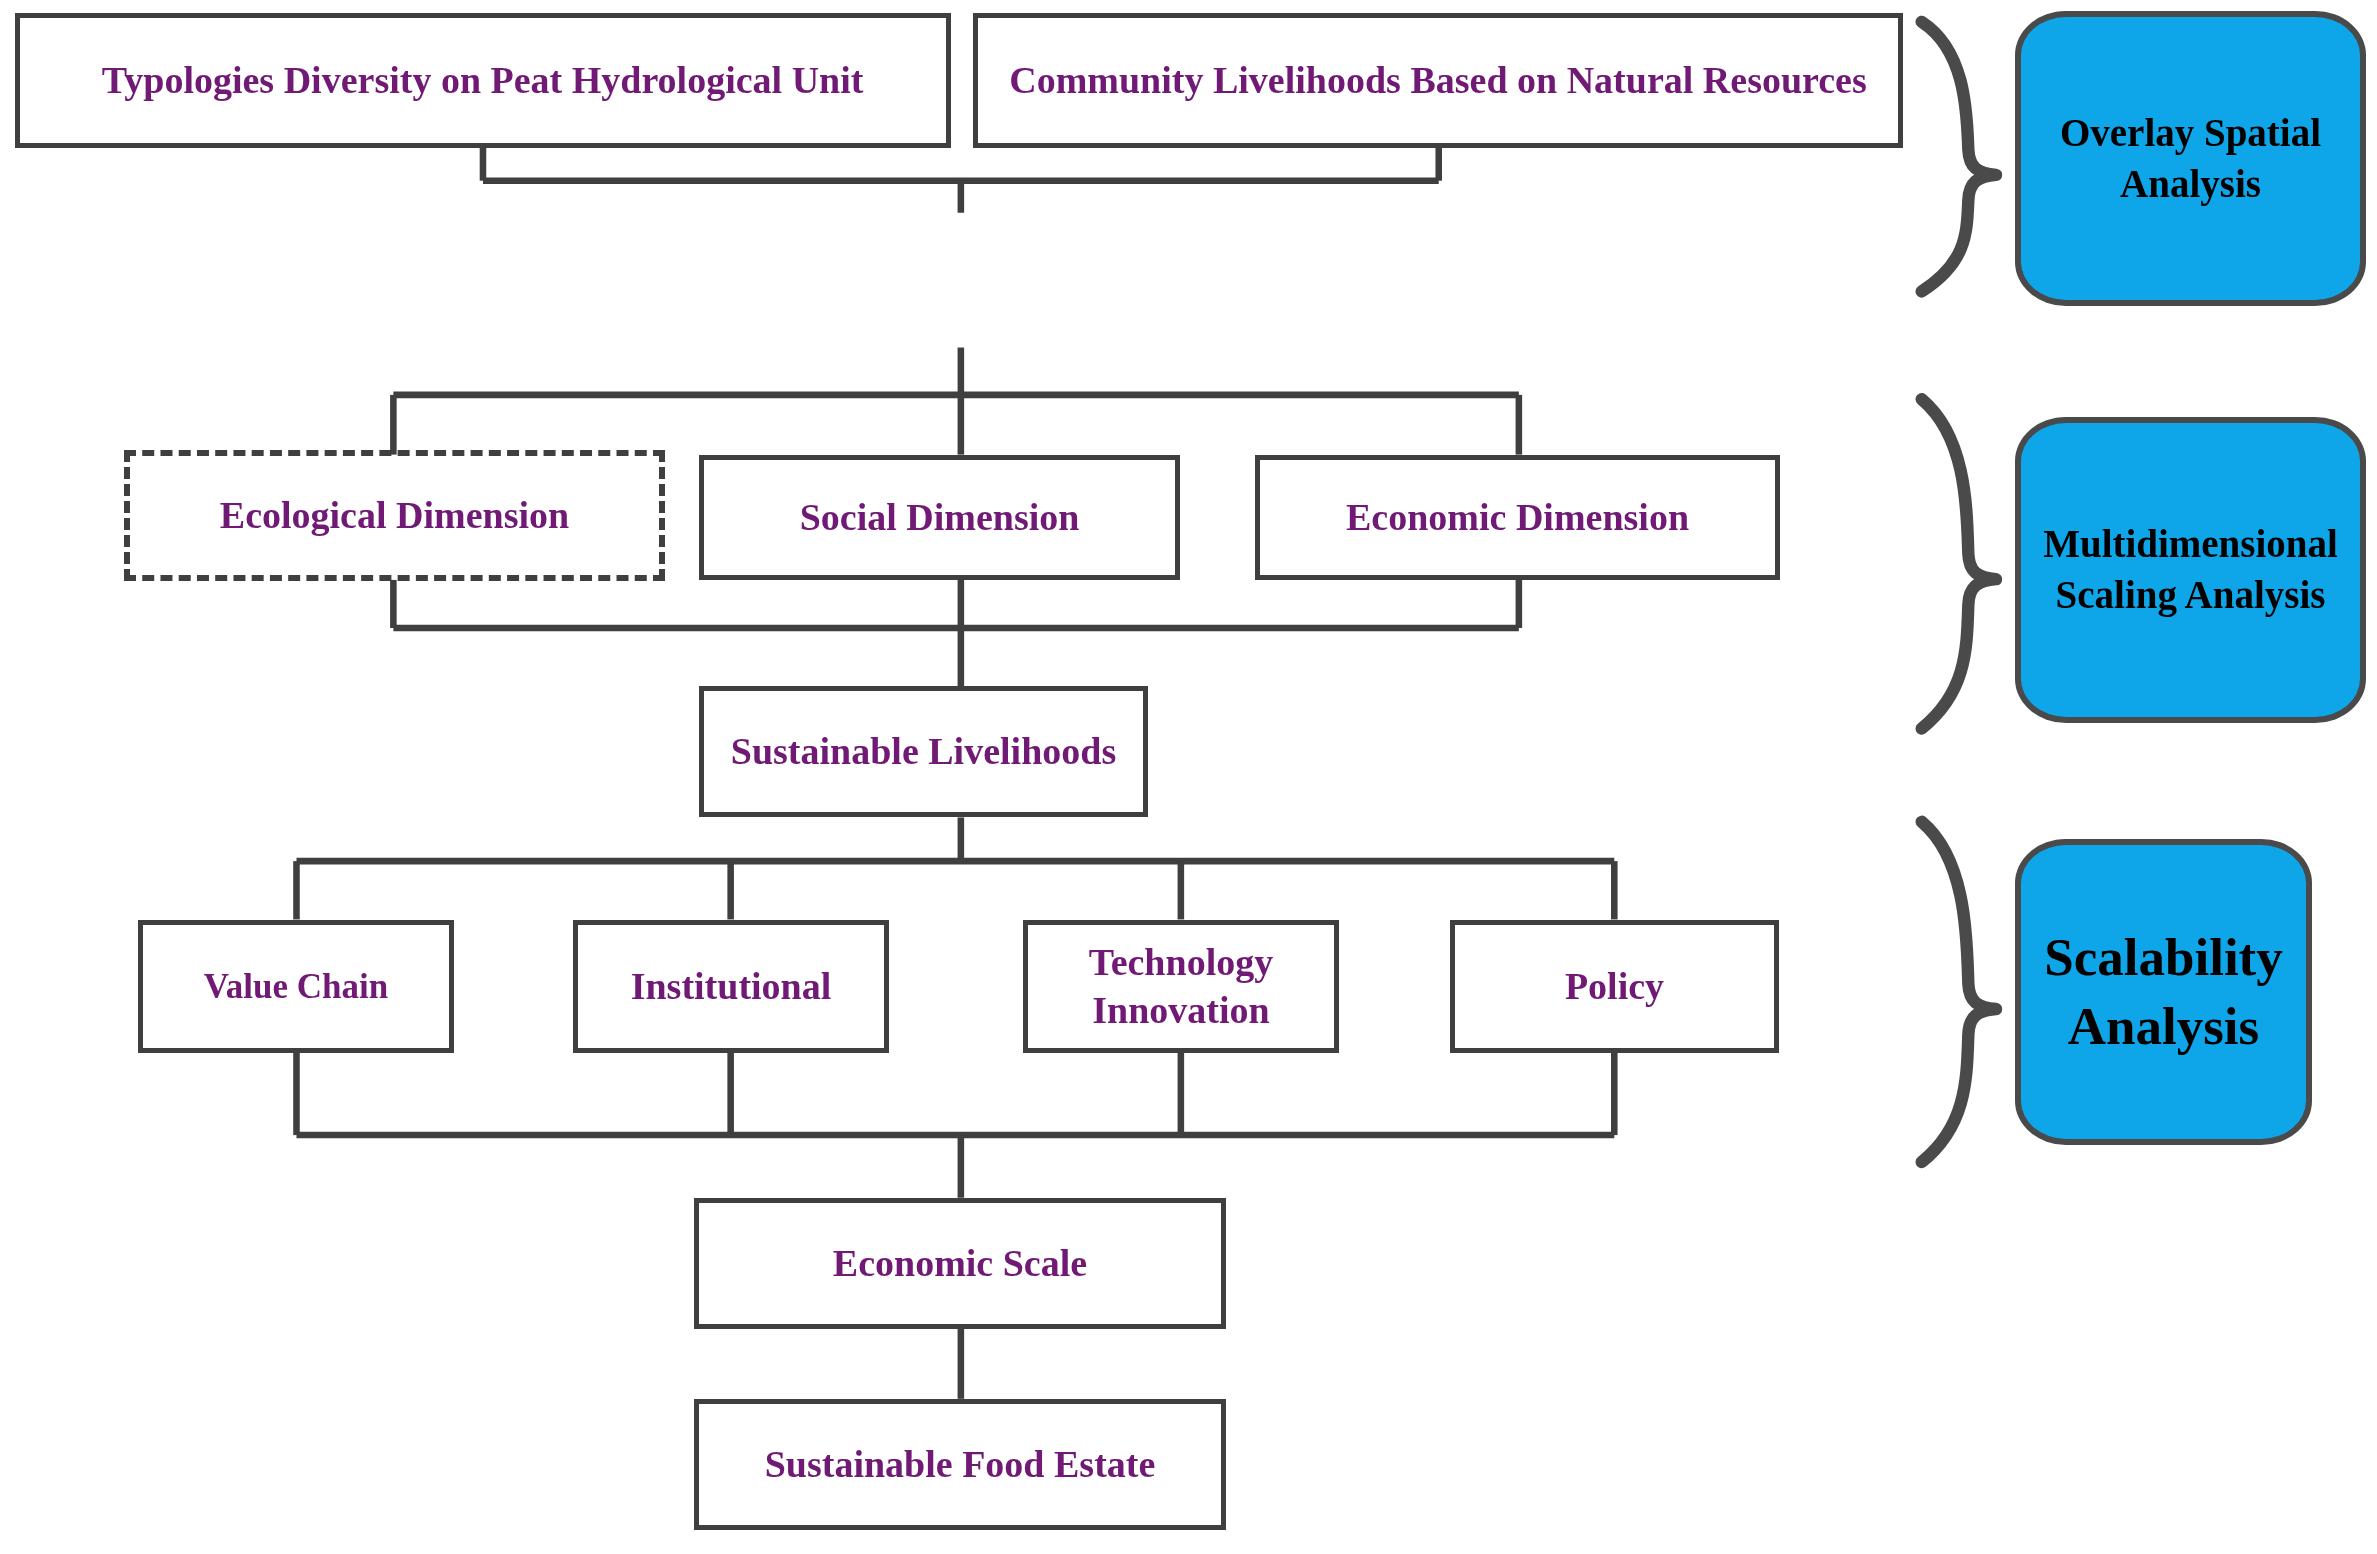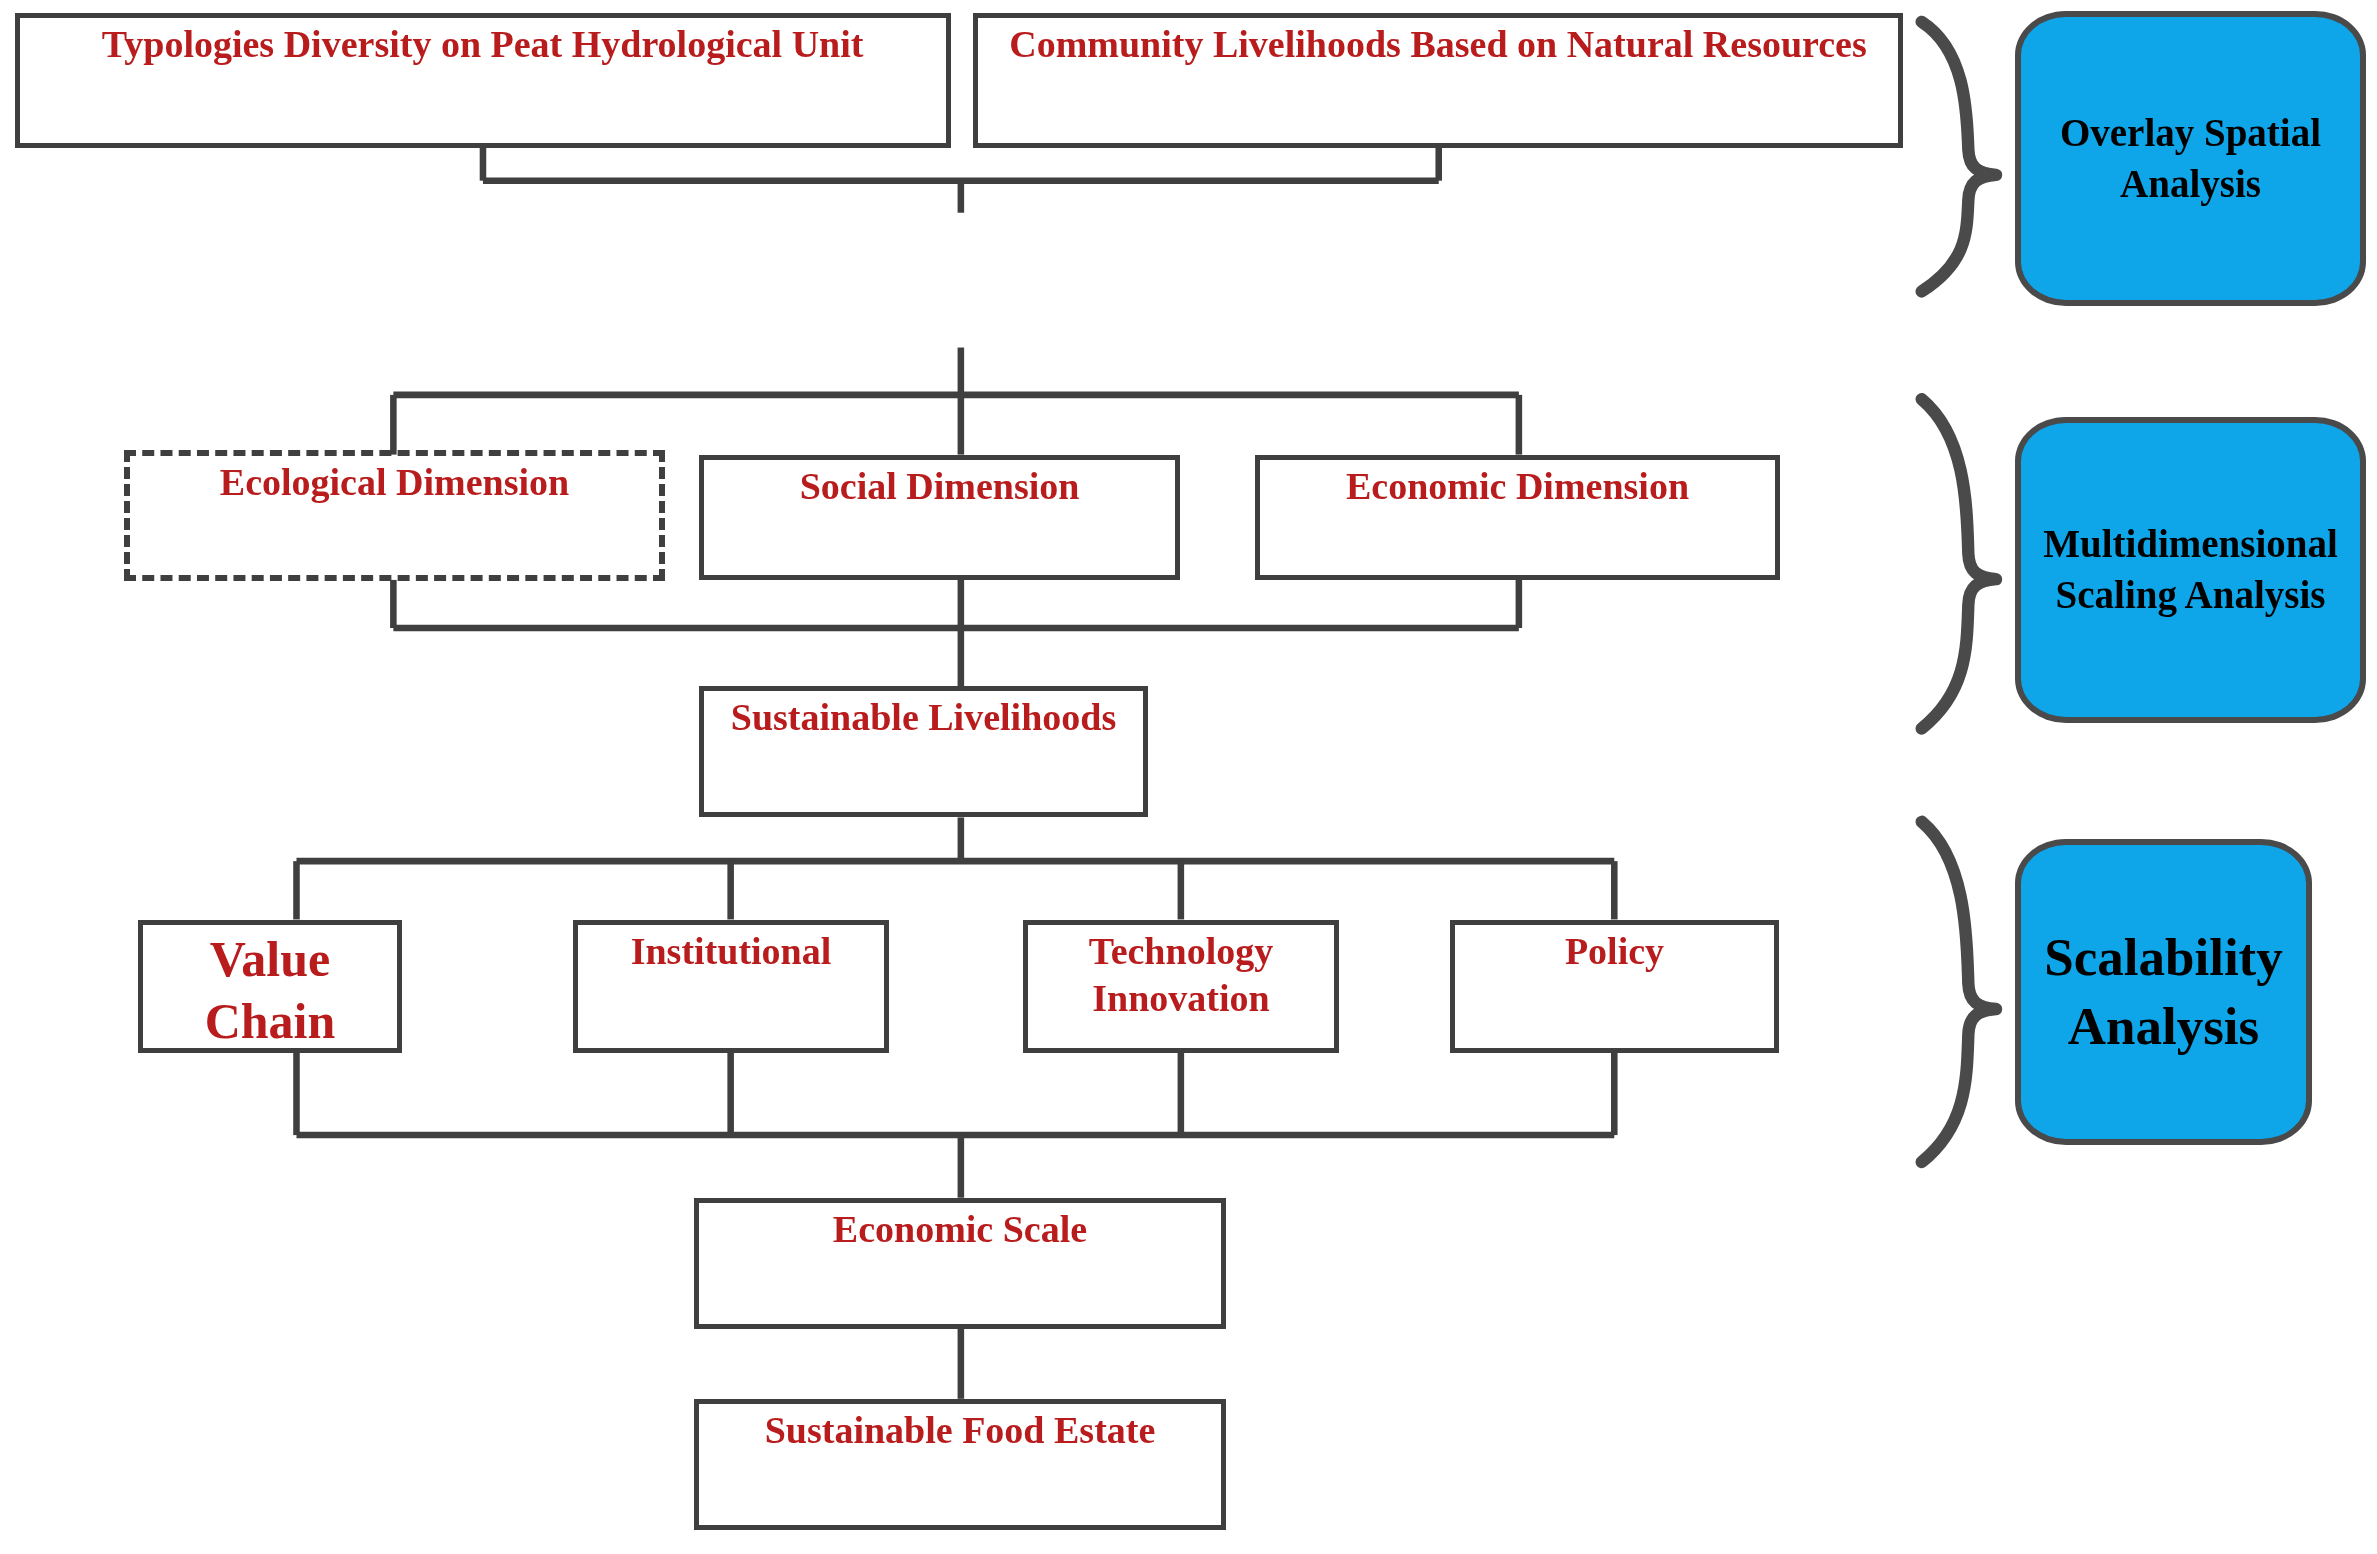--- a/index.html
+++ b/index.html
@@ -21,23 +21,24 @@
     top: 0;
     width: 2377px;
     height: 1554px;
   }
   .node {
     position: absolute;
     box-sizing: border-box;
     background: #ffffff;
     border: 5.8px solid #3f3f3f;
     display: flex;
+    align-items: center;
     justify-content: center;
     text-align: center;
-    color: #b91c1c;
+    color: #701a75;
     font-weight: bold;
     line-height: 1.25;
     padding: 2.9px 7.3px;
   }
   .node.dashed {
     border-style: dashed;
     border-width: 6.6px;
     background: transparent;
   }
   .node span {
@@ -132,21 +133,21 @@
   </div>
 
   <div class="node" style="left:1255px; top:455px; width:525px; height:125px; font-size:38px;">
     <span>Economic Dimension</span>
   </div>
 
   <div class="node" style="left:699px; top:686px; width:449px; height:131px; font-size:38px;">
     <span>Sustainable Livelihoods</span>
   </div>
 
-  <div class="node" style="left:138px; top:920px; width:264px; height:133px; font-size:50px;">
+  <div class="node" style="left:138px; top:920px; width:316px; height:133px; font-size:35px;">
     <span>Value Chain</span>
   </div>
 
   <div class="node" style="left:573px; top:920px; width:316px; height:133px; font-size:38px;">
     <span>Institutional</span>
   </div>
 
   <div class="node" style="left:1023px; top:920px; width:316px; height:133px; font-size:38px;">
     <span>Technology Innovation</span>
   </div>

